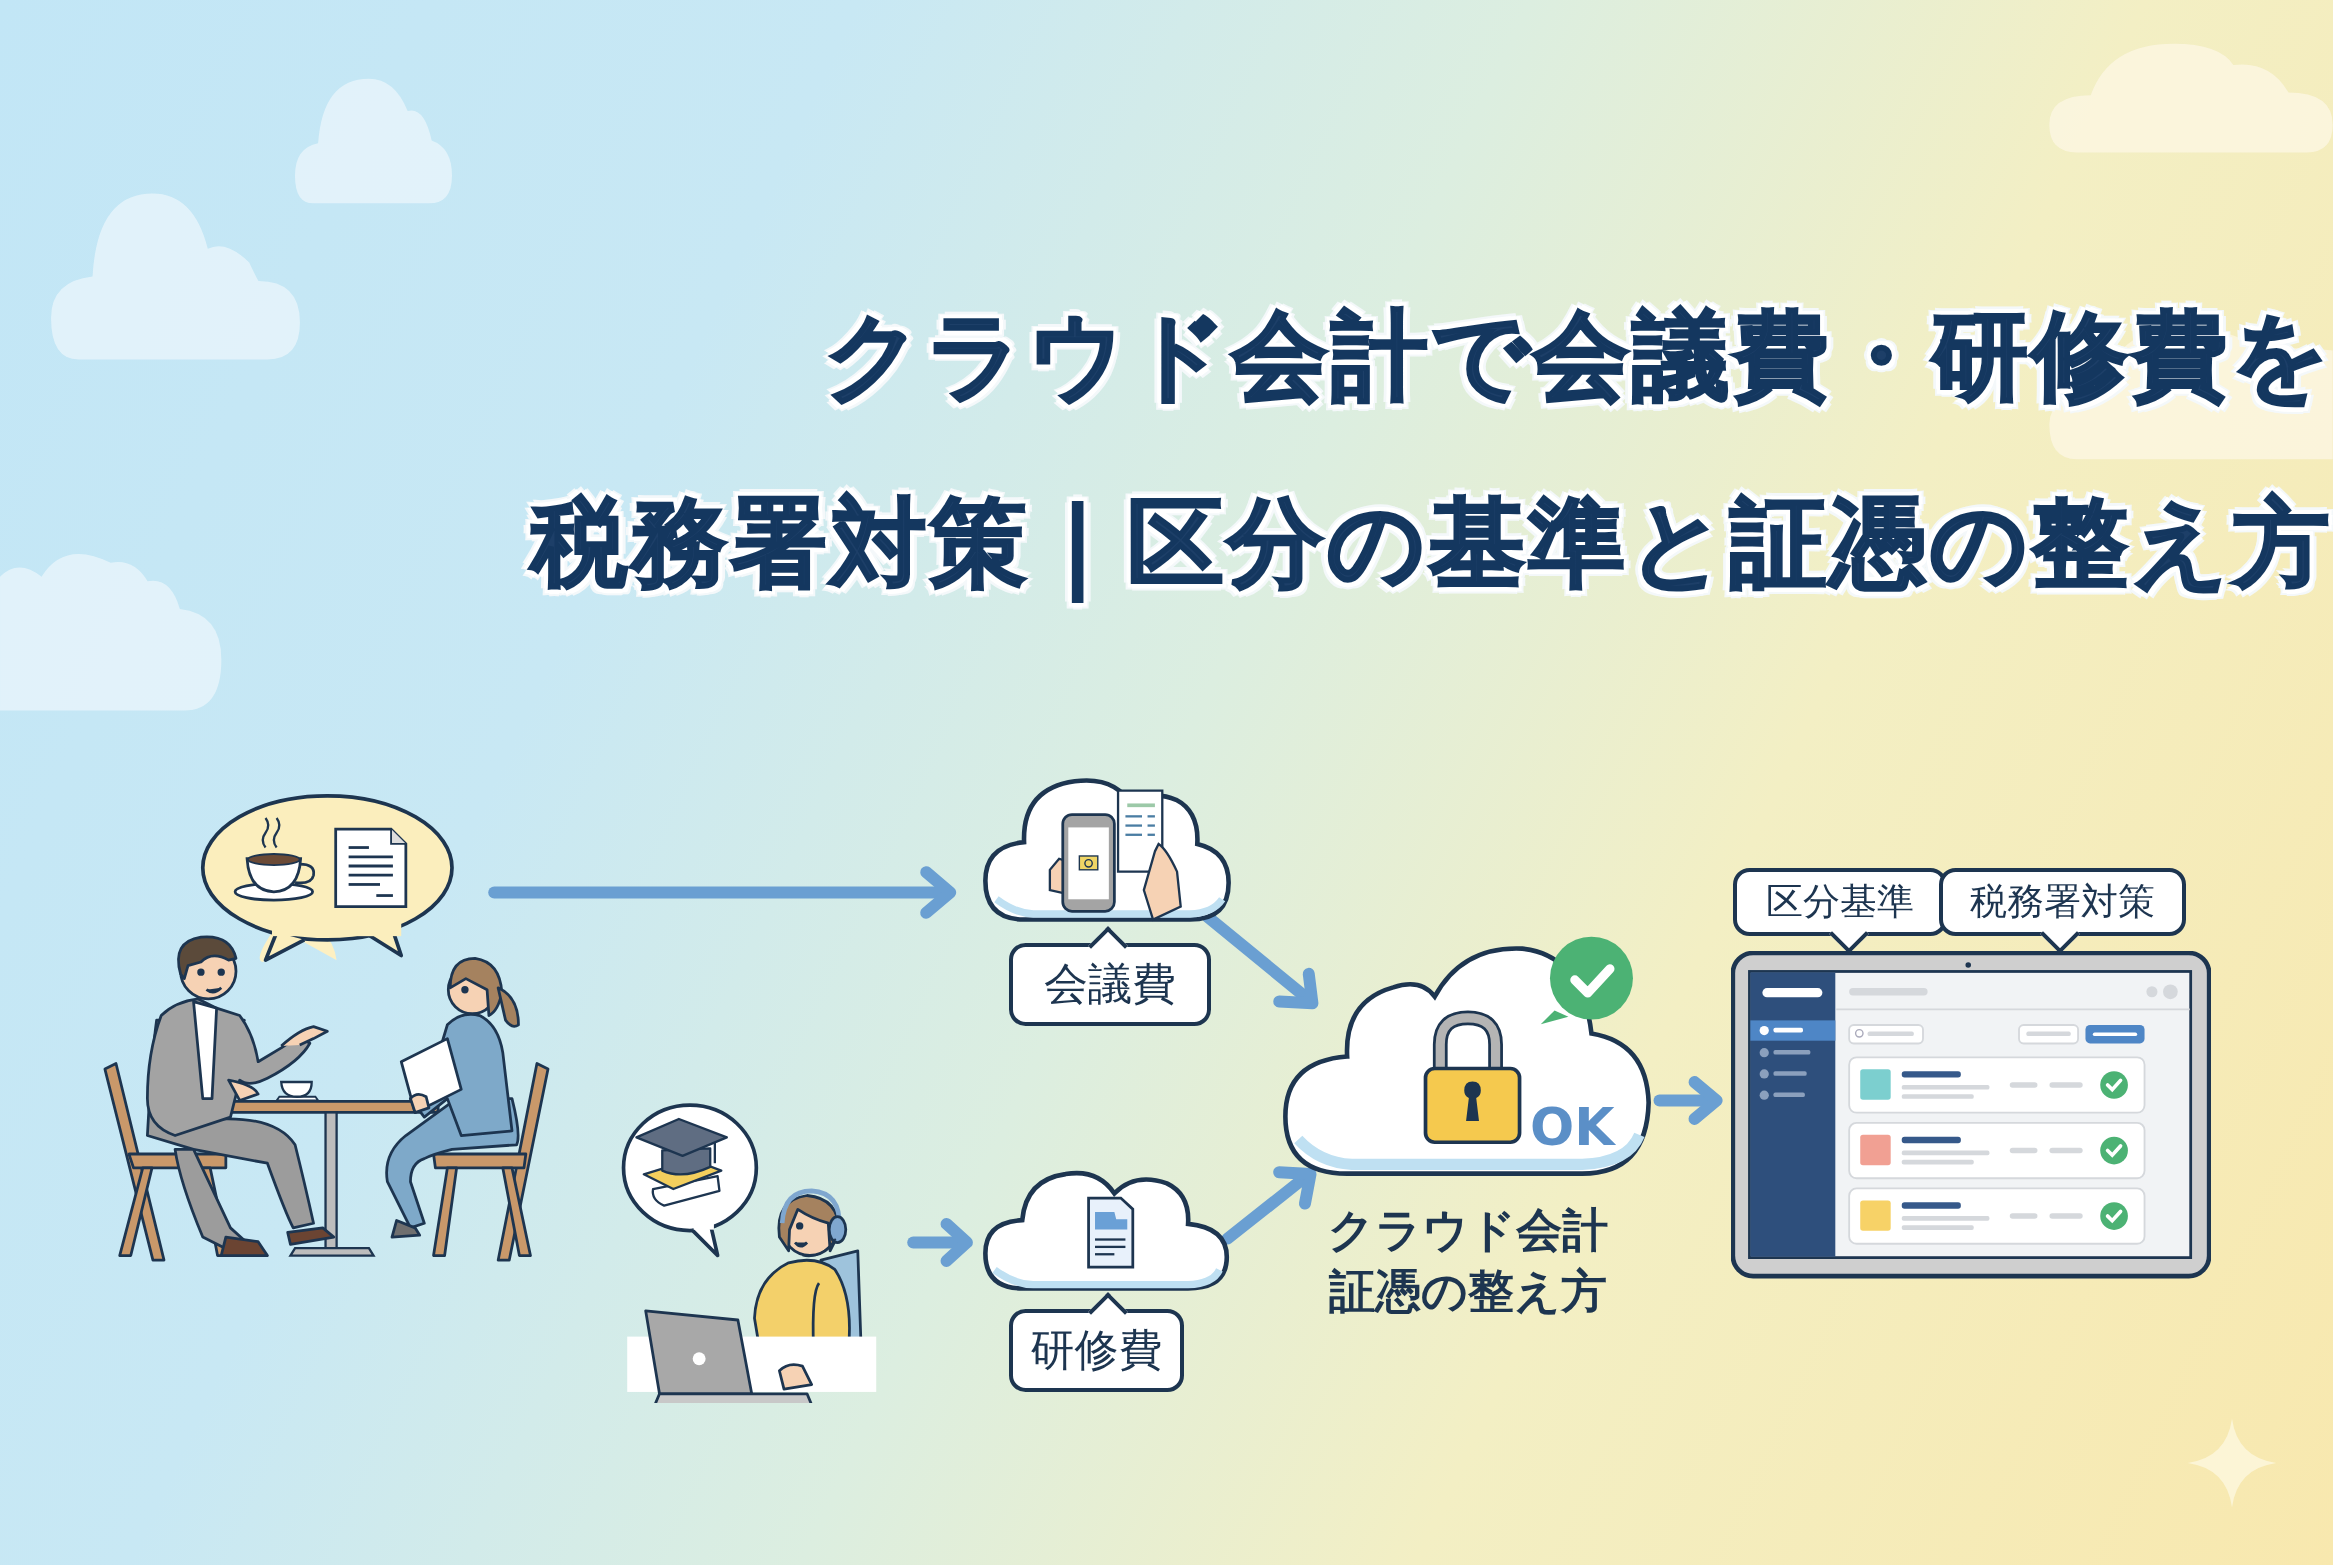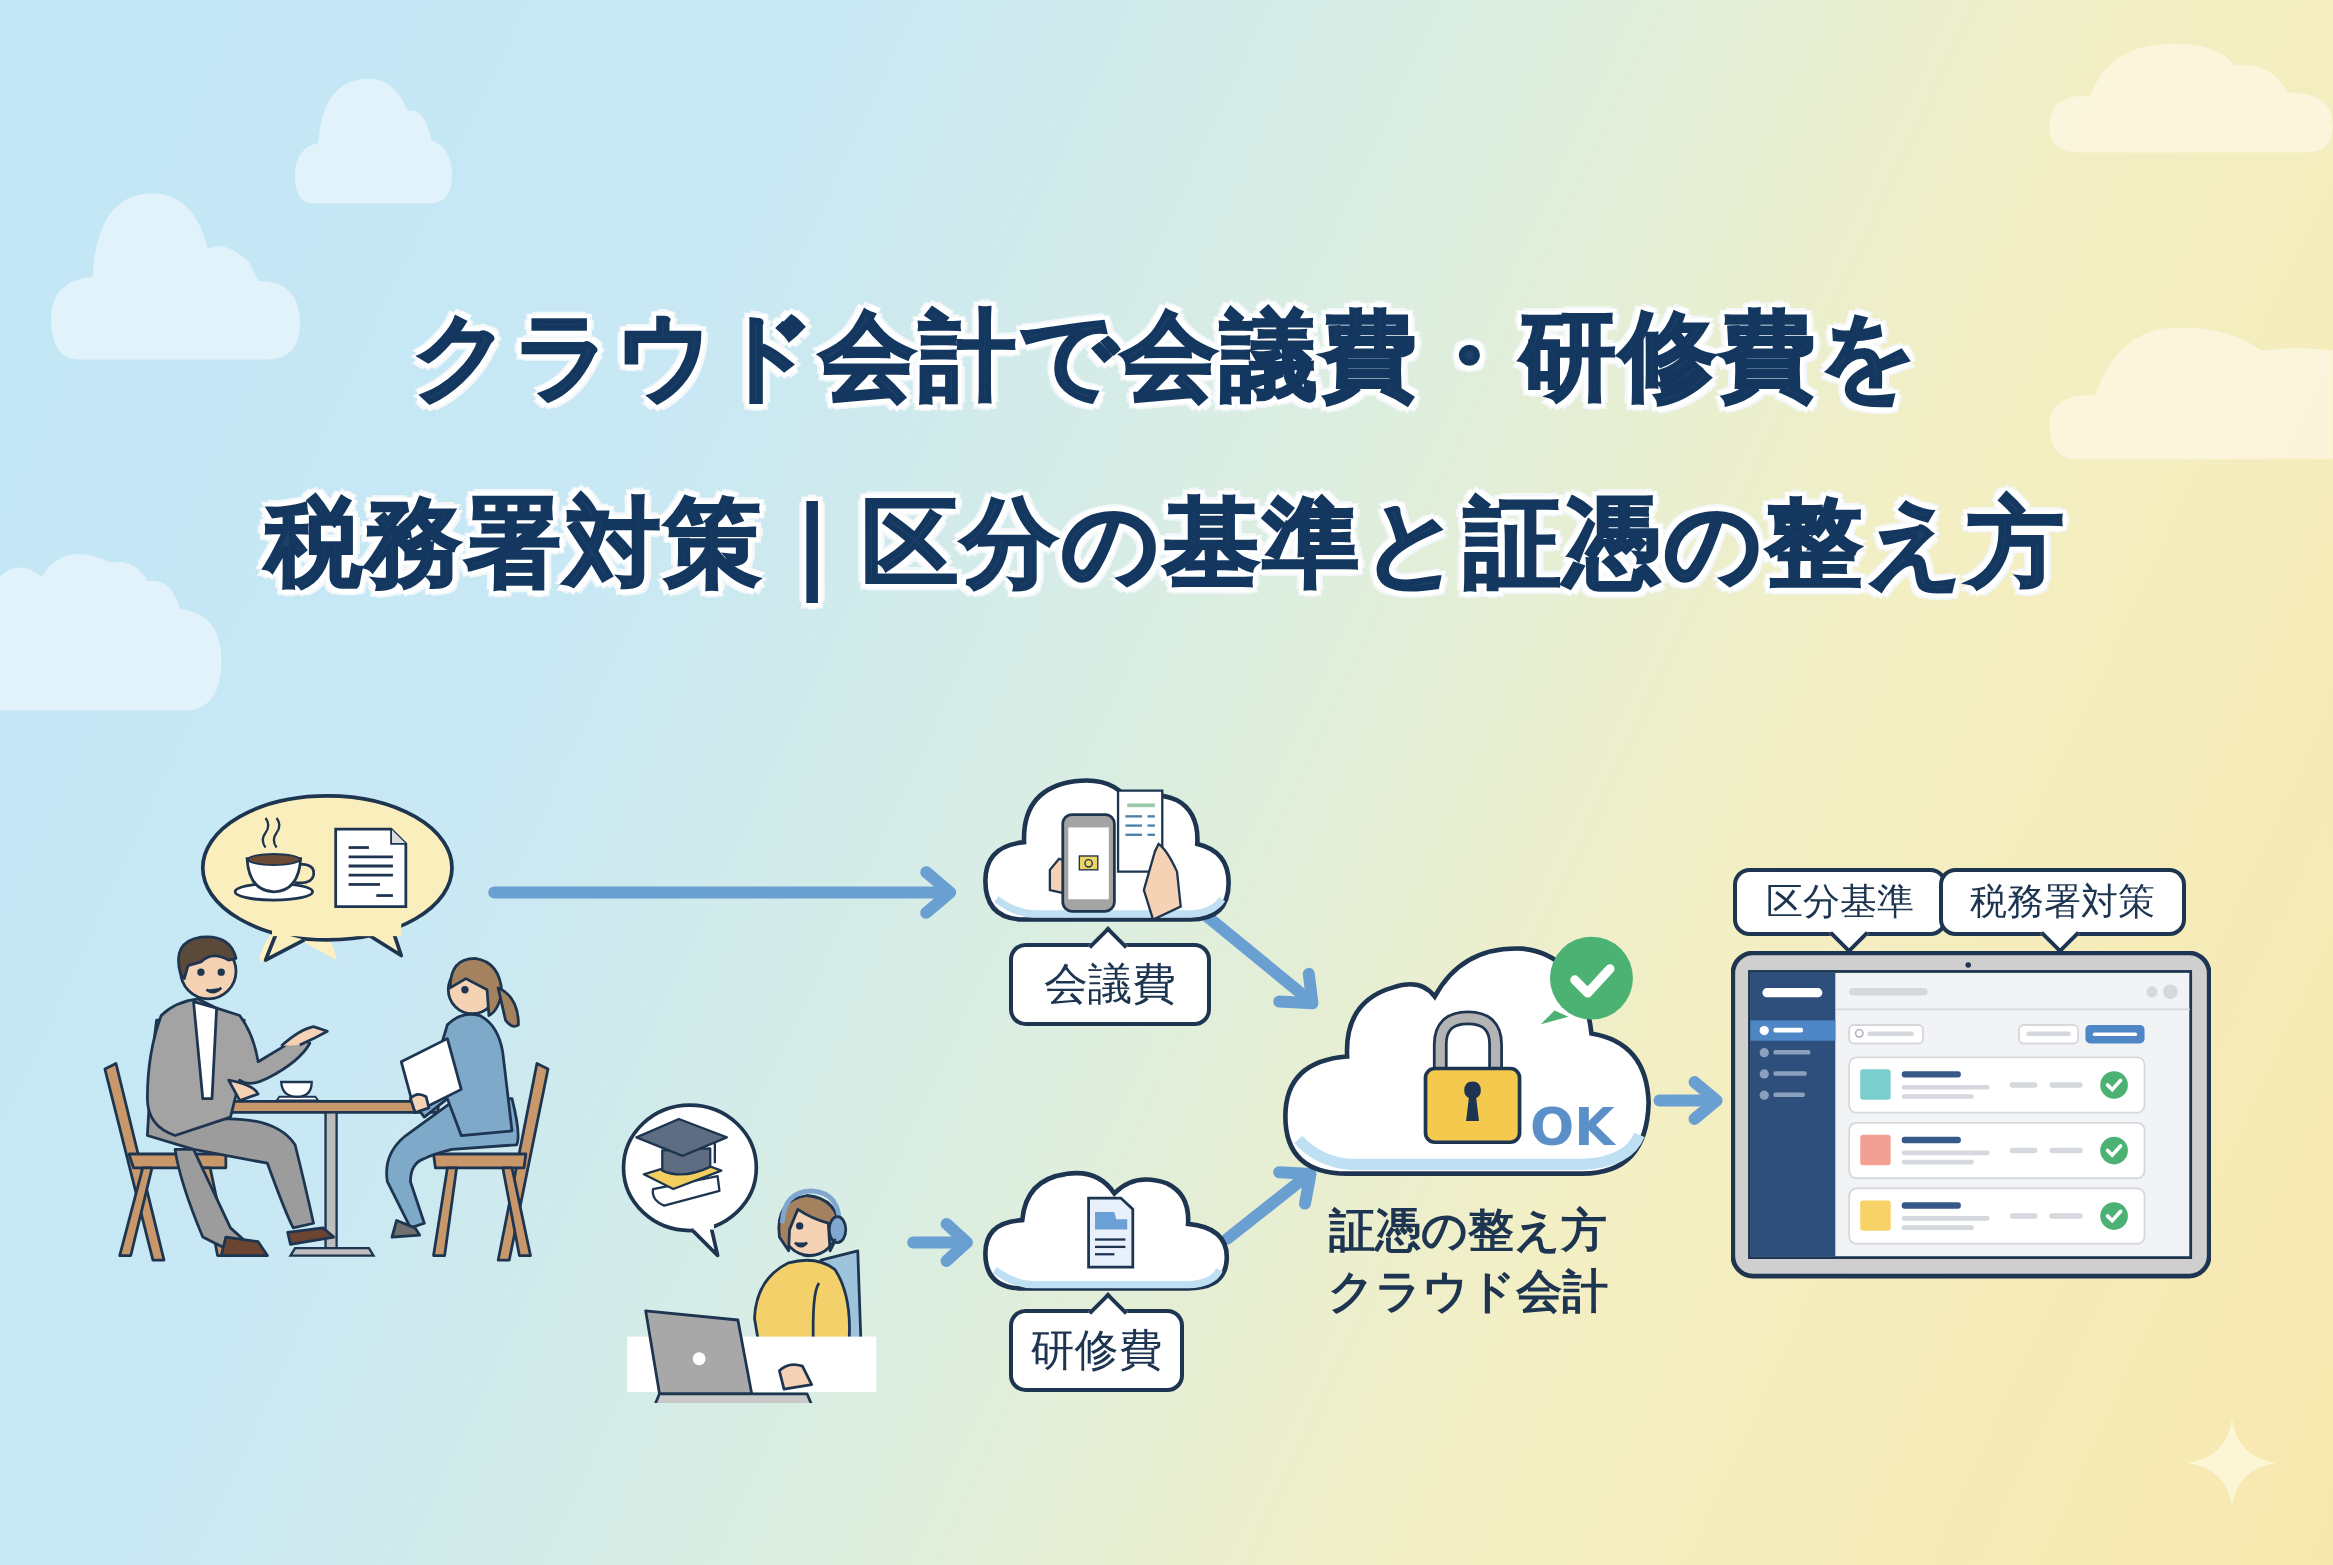--- a/index.html
+++ b/index.html
@@ -2,21 +2,21 @@
 <html style="font-size:14.8px"><head>
 <meta charset="utf-8">
 <style>
   html, body { margin:0; padding:0; }
   body { width:2333px; height:1565px; overflow:hidden; position:relative;
     font-family:"DejaVu Sans", sans-serif;
     background: linear-gradient(115deg, #c2e6f6 0%, #c8e8f4 28%, #dceee0 50%, #f3efc4 70%, #f8e8ae 100%);
   }
   .abs { position:absolute; }
   .bg-cloud { position:absolute; }
-  .title-line { position:absolute; left:0; width:2333px; text-align:center;
+  .title-line { position:absolute; left:0; width:2333px; text-align:right;
     font-weight:bold; color:#1d3f68; font-size:96px; letter-spacing:3.7px;
     -webkit-text-stroke: 2.8px #14375f;
     text-shadow: 0 0 0 #fff,
       5.5px 0 0 #fff, -5.5px 0 0 #fff, 0 5.5px 0 #fff, 0 -5.5px 0 #fff,
       4.6px 4.6px 0 #fff, -4.6px 4.6px 0 #fff, 4.6px -4.6px 0 #fff, -4.6px -4.6px 0 #fff,
       8.3px 0 0 #f4f8fa, -8.3px 0 0 #f4f8fa, 0 8.3px 0 #f4f8fa, 0 -8.3px 0 #f4f8fa,
       6.5px 6.5px 0 #f4f8fa, -6.5px 6.5px 0 #f4f8fa, 6.5px -6.5px 0 #f4f8fa, -6.5px -6.5px 0 #f4f8fa;
   }
   .label-box { position:absolute; background:#fff; border:4.6px solid #1d3550; border-radius:16.6px;
     font-weight:normal; color:#1d3550; text-align:center; box-sizing:border-box; }
@@ -246,22 +246,22 @@
     <path d="M202 172 Q202 162 211 162 Q220 162 220 172 Q220 178 215 180 L218 205 L204 205 L207 180 Q202 178 202 172 Z" fill="#1d3550" stroke="none"></path>
   </g>
   <g>
     <circle cx="340" cy="50" r="45" fill="#4cb274"></circle>
     <path d="M300 85 L285 100 L315 92 Z" fill="#4cb274"></path>
     <path d="M322 52 L336 66 L360 40" fill="none" stroke="#fff" stroke-width="10" stroke-linecap="round" stroke-linejoin="round"></path>
   </g>
 </svg>
 <div class="ok-text" style="left:1530px;top:1078px;">OK</div>
 <div class="caption" style="left:1274px;top:1200px;width:388px;font-size:46px;line-height:61px;">
+  <div>クラウド会計</div>
   <div>証憑の整え方</div>
-  <div>クラウド会計</div>
 </div>
 
 <div class="label-box" style="left:1733px;top:868px;width:214px;height:68px;font-size:37px;line-height:59px;">
   <div class="tail down" style="left:98px;top:48px;"></div>
   <span style="position:relative;">区分基準</span>
 </div>
 <div class="label-box" style="left:1926px;top:868px;width:247px;height:68px;font-size:37px;line-height:59px;margin-left:13px;">
   <div class="tail down" style="left:103px;top:48px;"></div>
   <span style="position:relative;">税務署対策</span>
 </div>

